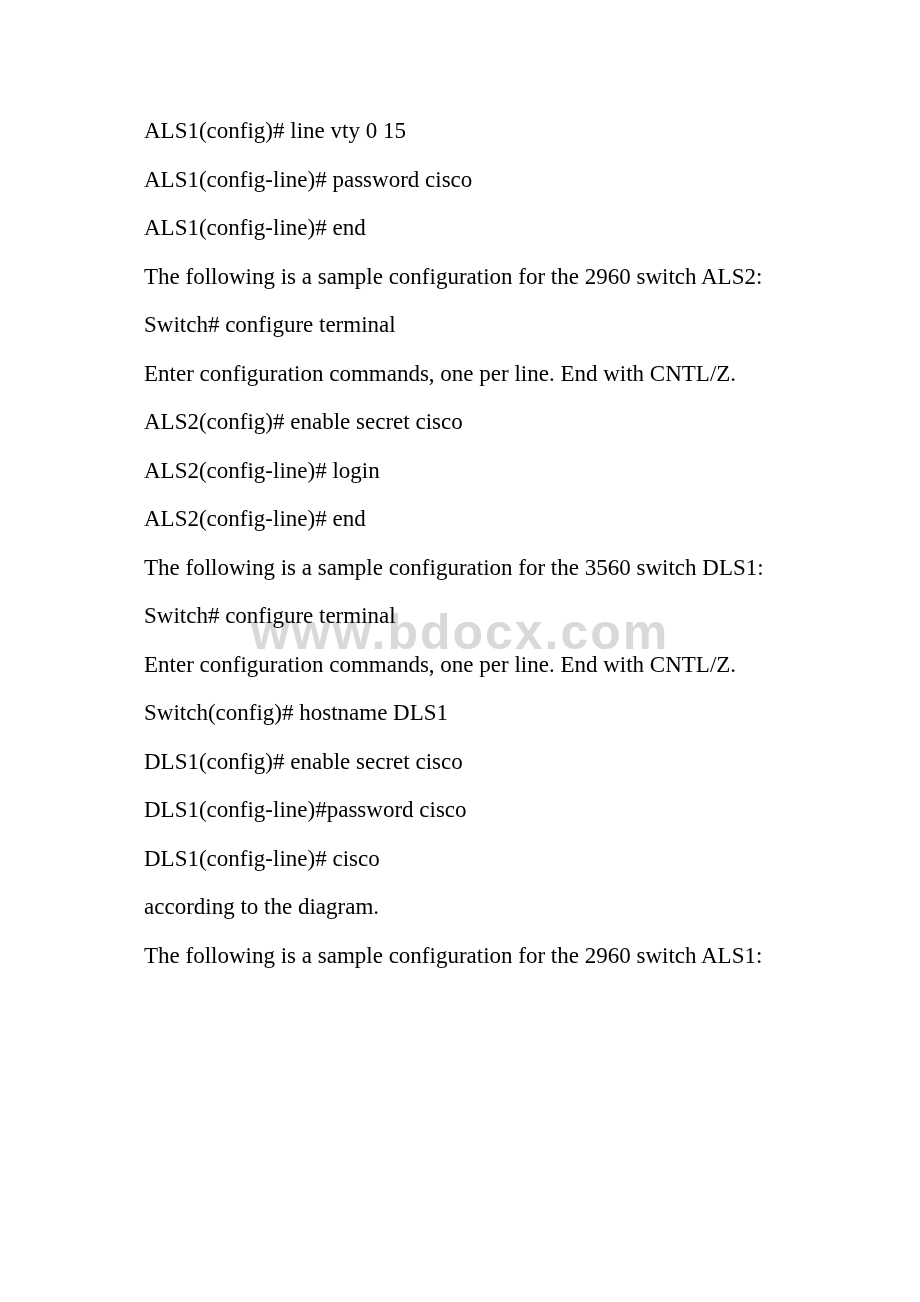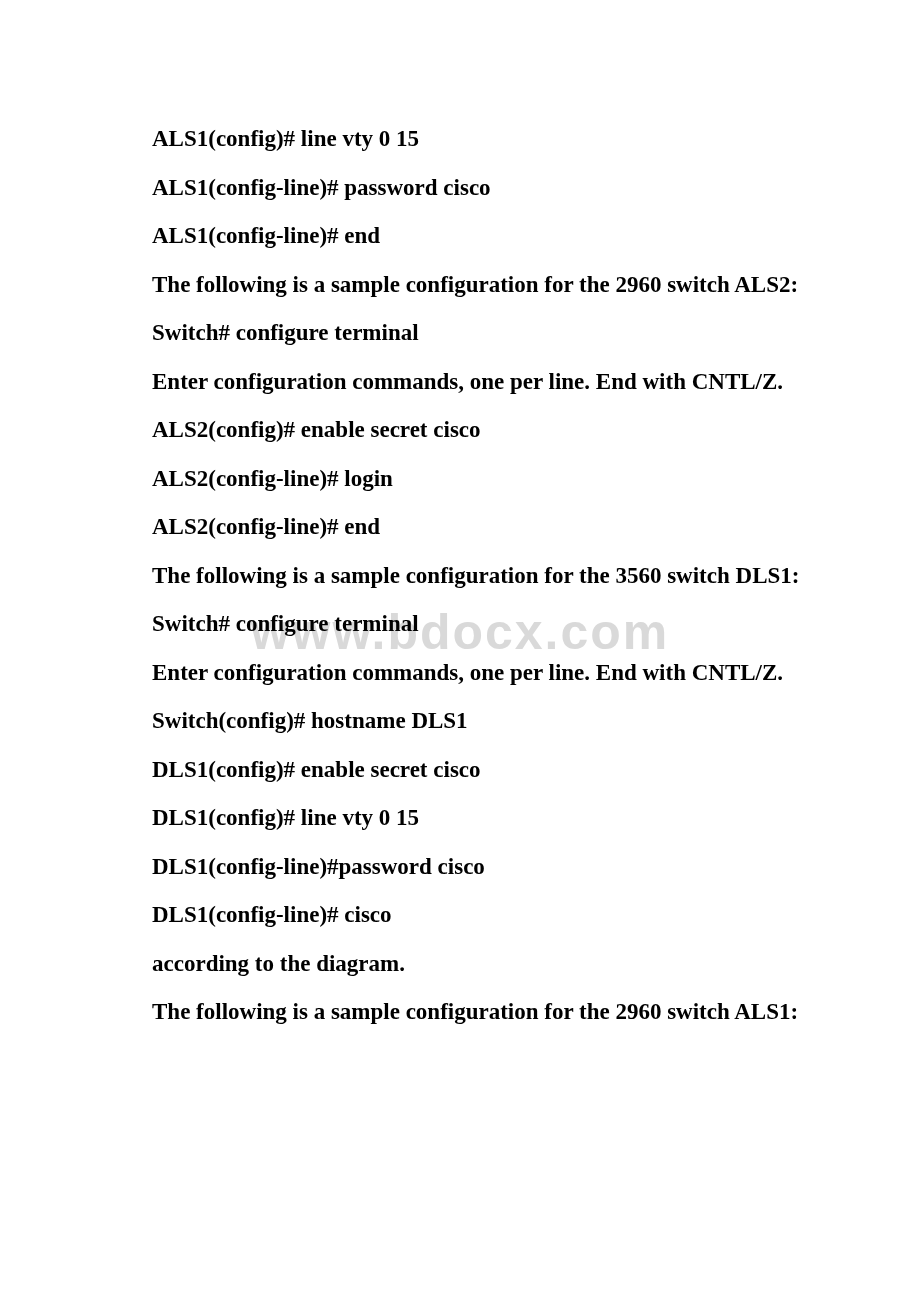--- a/index.html
+++ b/index.html
@@ -14,25 +14,24 @@
     min-height: 1302px;
     background: #ffffff;
     padding: 110px 90px 60px 90px;
     font-family: "Times New Roman", Times, serif;
     font-size: 23px;
     color: #000000;
     line-height: 1.5;
     position: relative;
   }
   .para {
-    margin: 12px;
+    margin: 4px;
     padding: 0;
     text-indent: 50px;
     margin-bottom: 14px;
-    font-weight: bold;
   }
   .watermark {
     position: absolute;
     top: 595px;
     left: 0;
     width: 100%;
     text-align: center;
     font-family: Arial, "Helvetica Neue", Helvetica, sans-serif;
     font-size: 50px;
     font-weight: 700;
@@ -60,20 +59,19 @@
     <p class="para">Switch# configure terminal</p>
     <p class="para">Enter configuration commands, one per line. End with CNTL/Z.</p>
     <p class="para">ALS2(config)# enable secret cisco</p>
     <p class="para">ALS2(config-line)# login</p>
     <p class="para">ALS2(config-line)# end</p>
     <p class="para">The following is a sample configuration for the 3560 switch DLS1:</p>
     <p class="para">Switch# configure terminal</p>
     <p class="para">Enter configuration commands, one per line. End with CNTL/Z.</p>
     <p class="para">Switch(config)# hostname DLS1</p>
     <p class="para">DLS1(config)# enable secret cisco</p>
-    <p class="para">DLS1(config)# line vty 0 15</p>
     <p class="para">DLS1(config-line)#password cisco</p>
     <p class="para">DLS1(config-line)# cisco</p>
     <p class="para">according to the diagram.</p>
     <p class="para">The following is a sample configuration for the 2960 switch ALS1:</p>
 
   </div>
 </div>
 
 </body></html>

